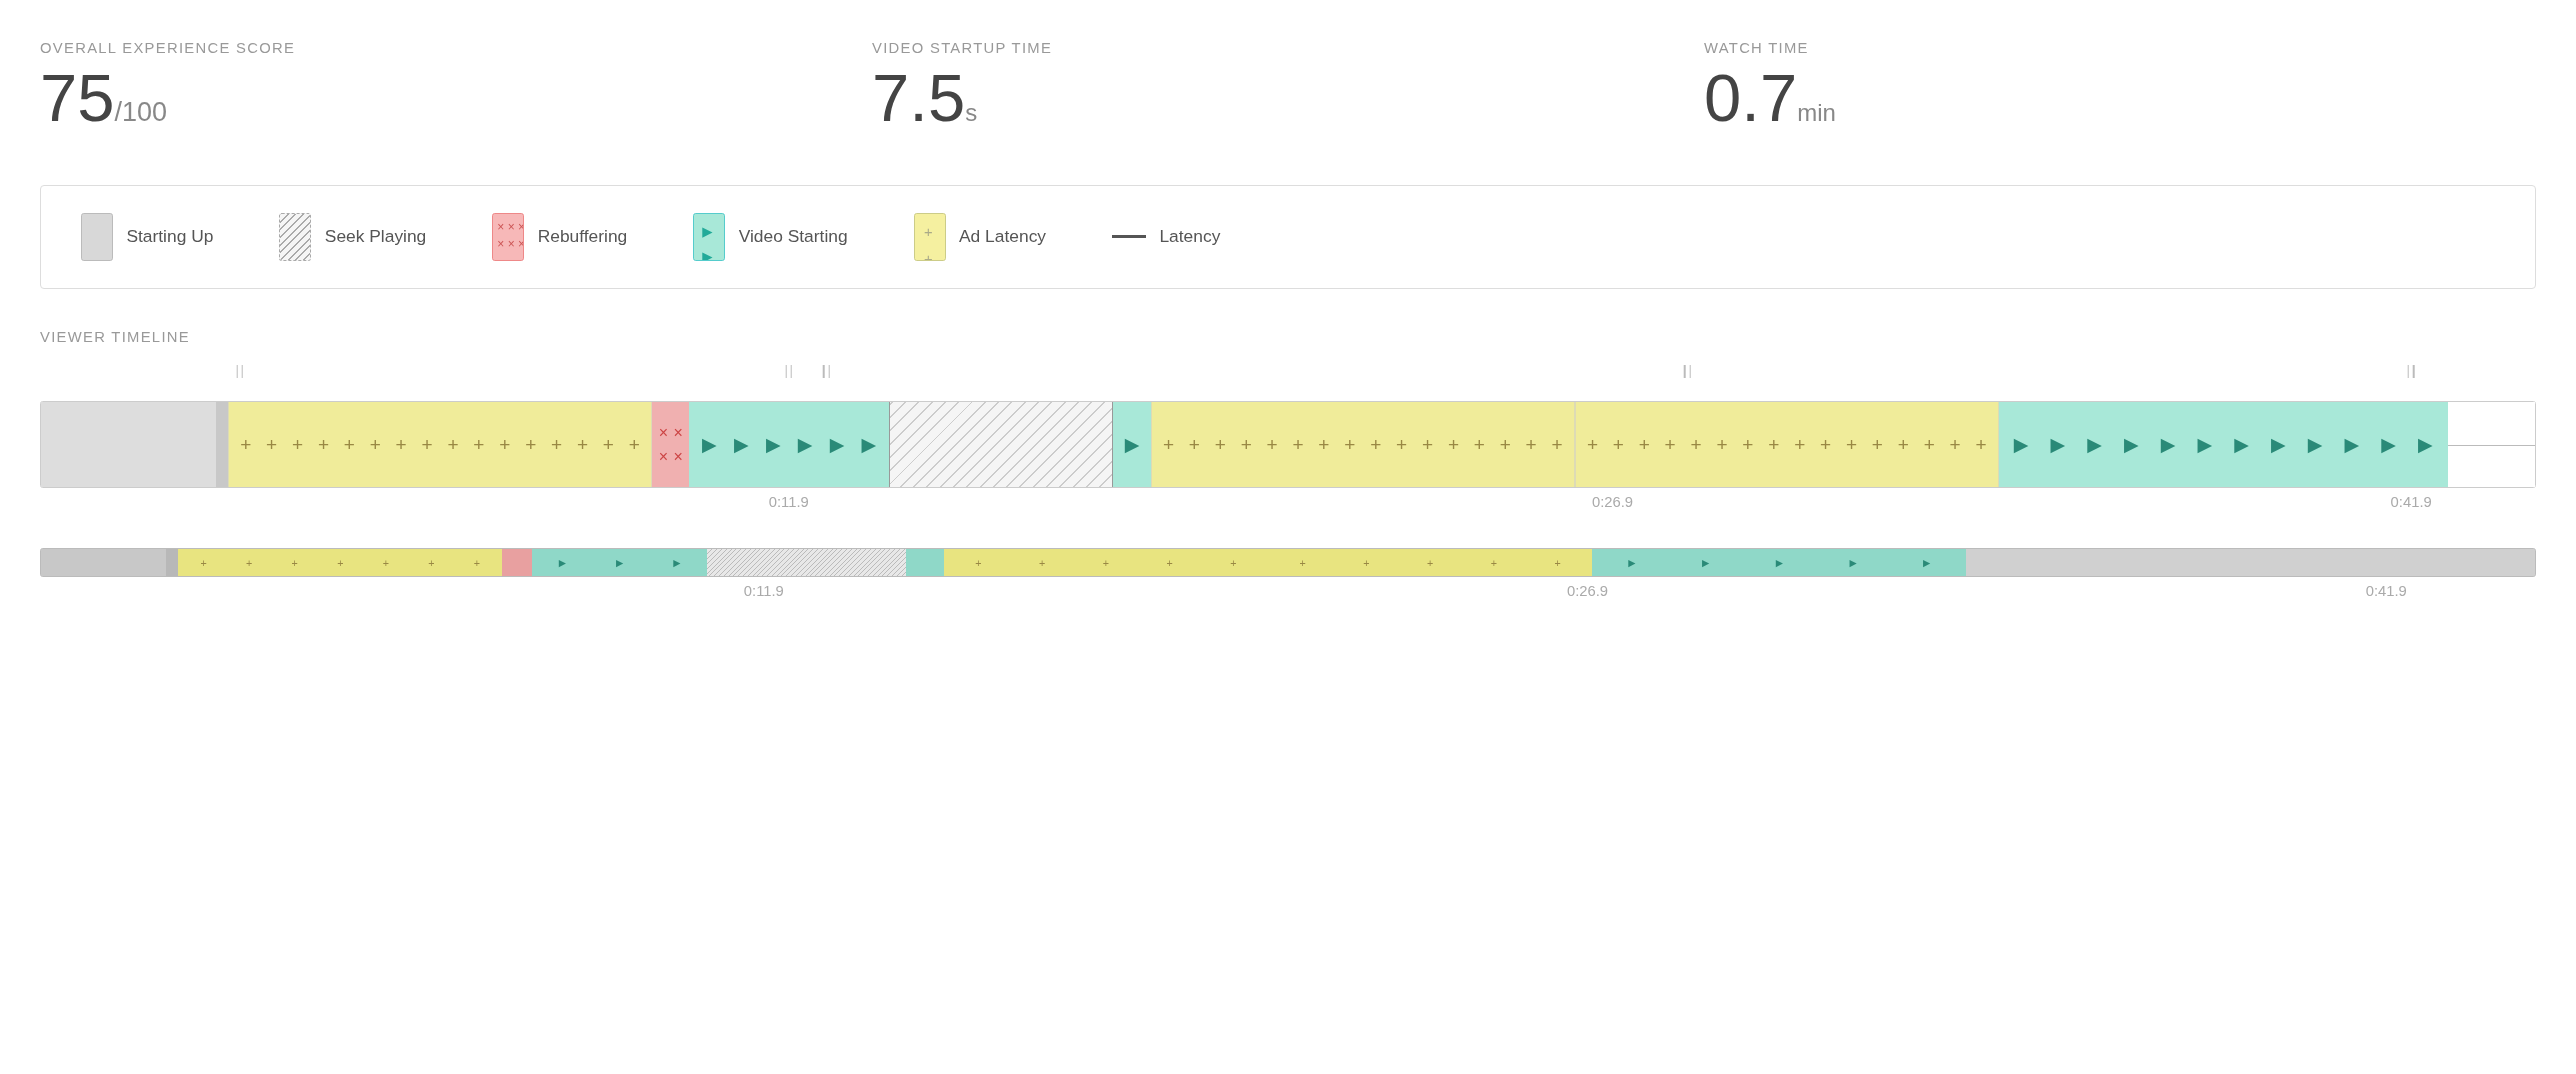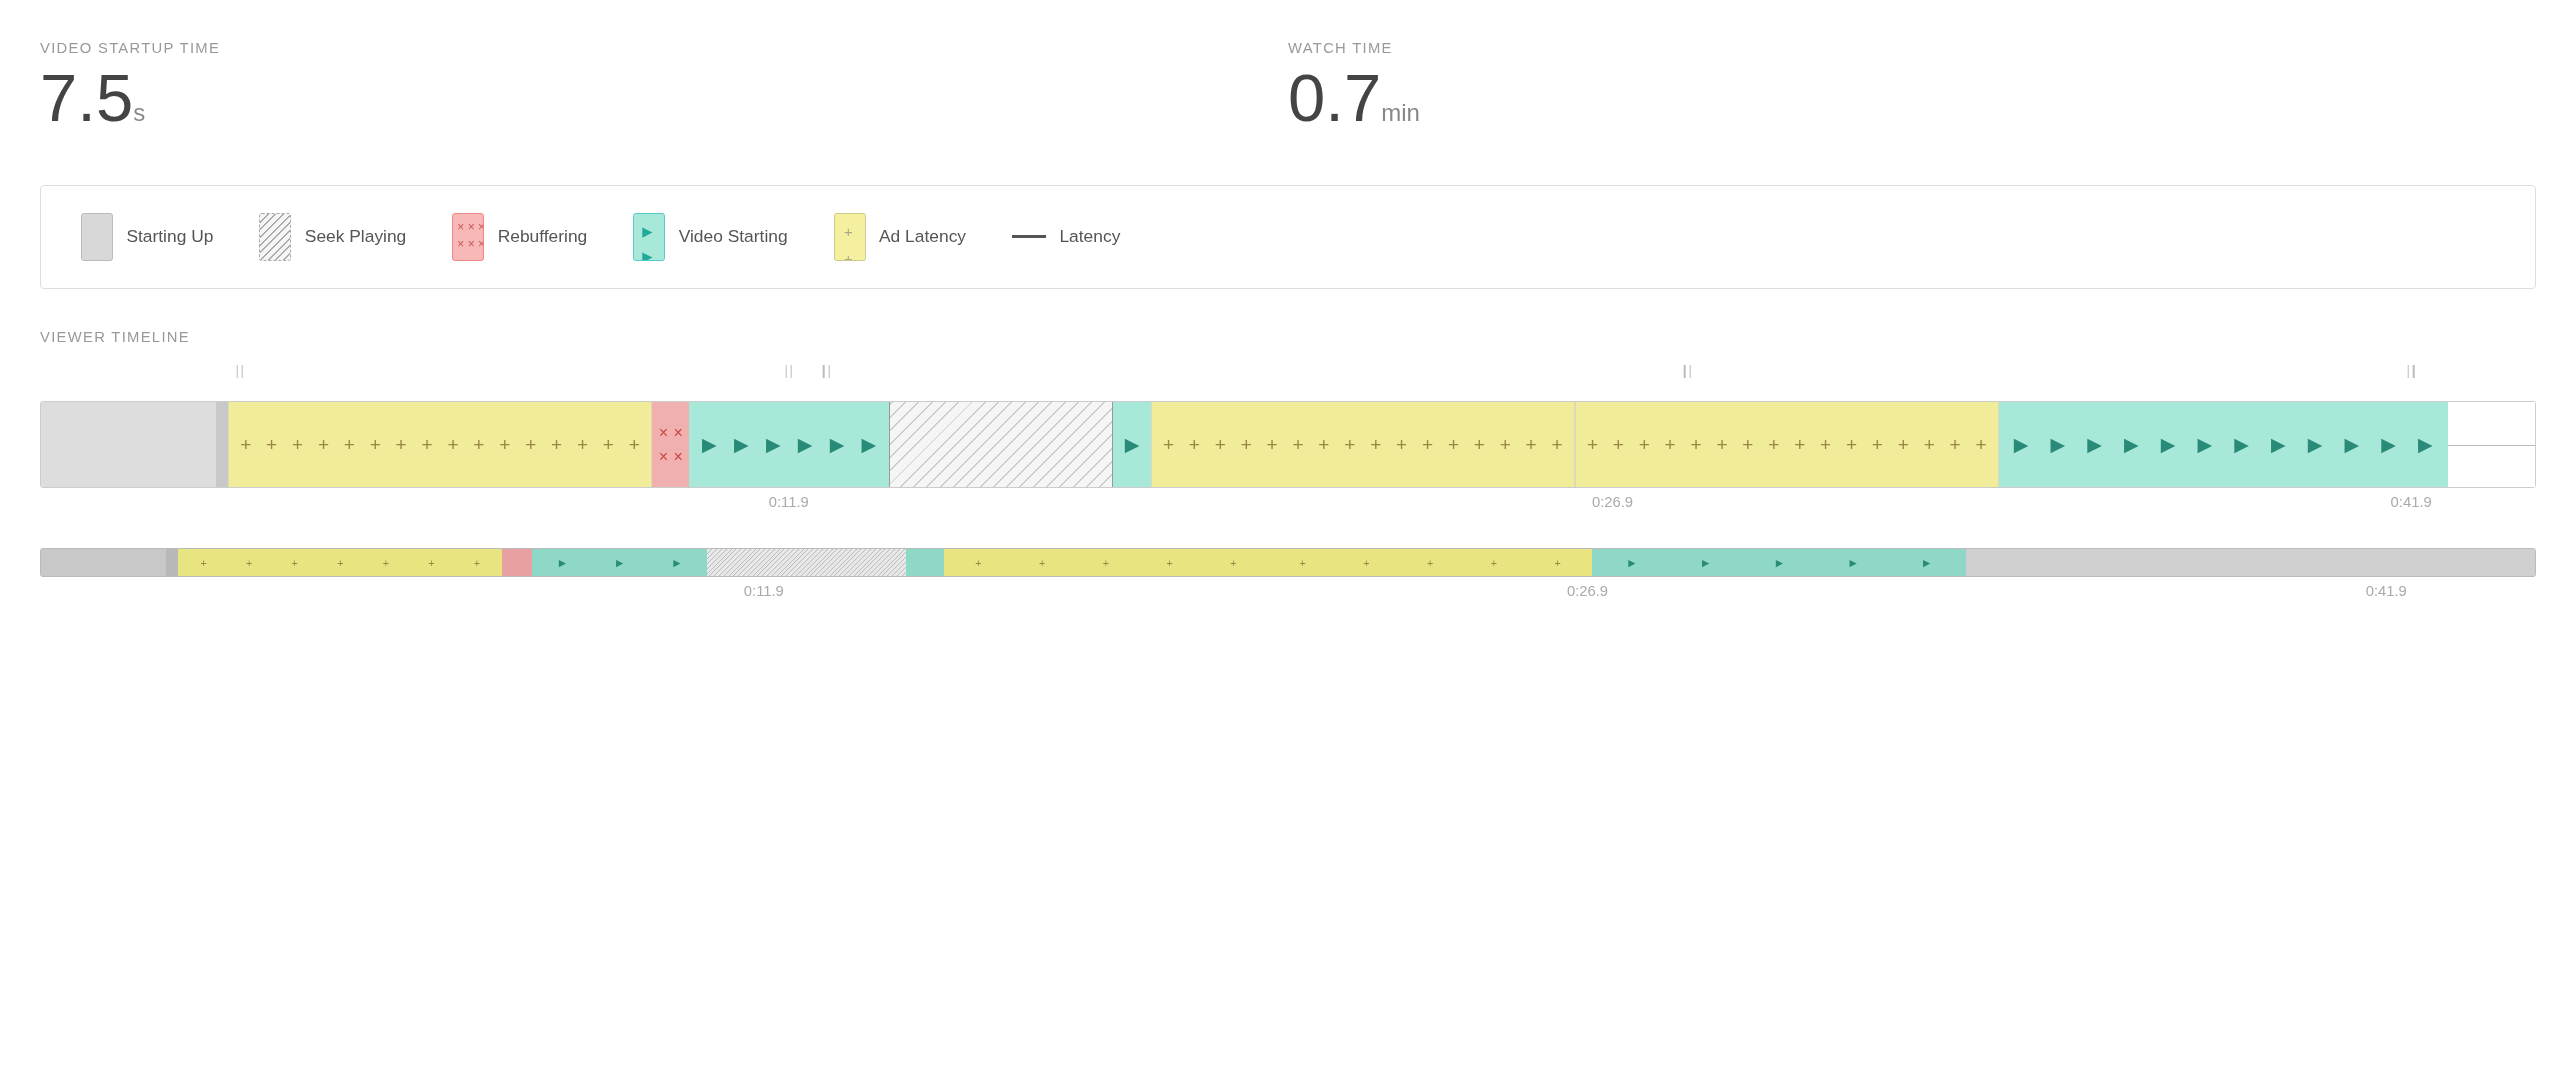--- a/index.html
+++ b/index.html
@@ -46,21 +46,21 @@
       color: #888;
     }
 
     
     .legend-box {
       border: 0.7px solid #ddd;
       border-radius: 4px;
       padding: 27px 40px;
       display: flex;
       align-items: center;
-      gap: 46px;
+      gap: 66px;
       margin-bottom: 40px;
       flex-wrap: wrap;
     }
     .legend-item {
       display: flex;
       align-items: center;
       gap: 13.4px;
       font-size: 17.4px;
       color: #555;
     }
@@ -342,20 +342,26 @@
       font-size: 14.8px;
       color: #aaa;
       transform: translateX(-50%);
     }
   </style>
 </head>
 <body>
 
 <div class="metrics-row">
   <div class="metric-item">
+    <div class="metric-label">OVERALL EXPERIENCE SCORE</div>
+    <div class="metric-value">
+      <span>75</span><span class="denom">/100</span>
+    </div>
+  </div>
+  <div class="metric-item">
     <div class="metric-label">VIDEO STARTUP TIME</div>
     <div class="metric-value">
       <span>7.5</span><span class="unit">s</span>
     </div>
   </div>
   <div class="metric-item">
     <div class="metric-label">WATCH TIME</div>
     <div class="metric-value">
       <span>0.7</span><span class="unit">min</span>
     </div>

